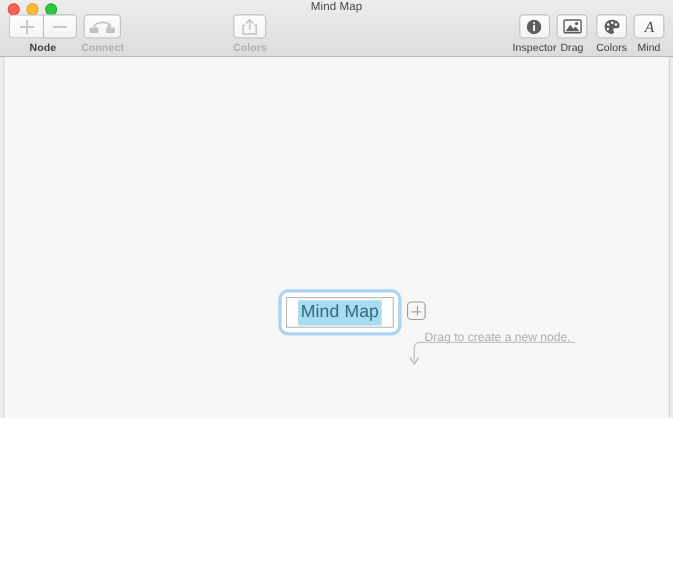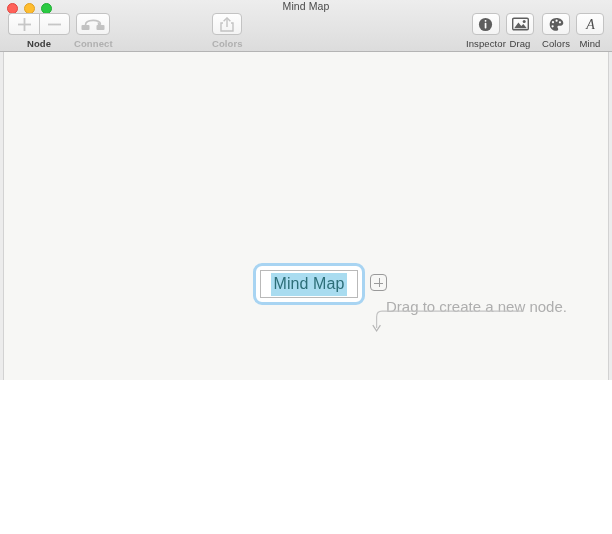--- a/index.html
+++ b/index.html
@@ -180,21 +180,21 @@
     background: #9a9a9a;
   }
   .plus-handle:before { left: 3px; top: 7.5px; width: 9px; height: 1px; }
   .plus-handle:after  { left: 7.5px; top: 3px; width: 1px; height: 9px; }
 
   
   .hint-text {
     position: absolute;
     left: 382px;
     top: 248px;
-    font-size: 15px;
+    font-size: 11px;
     line-height: 14px;
     color: #aeaeae;
     white-space: nowrap;
   }
   .hint-arrow {
     position: absolute;
     left: 364px;
     top: 258px;
     width: 160px;
     height: 26px;

